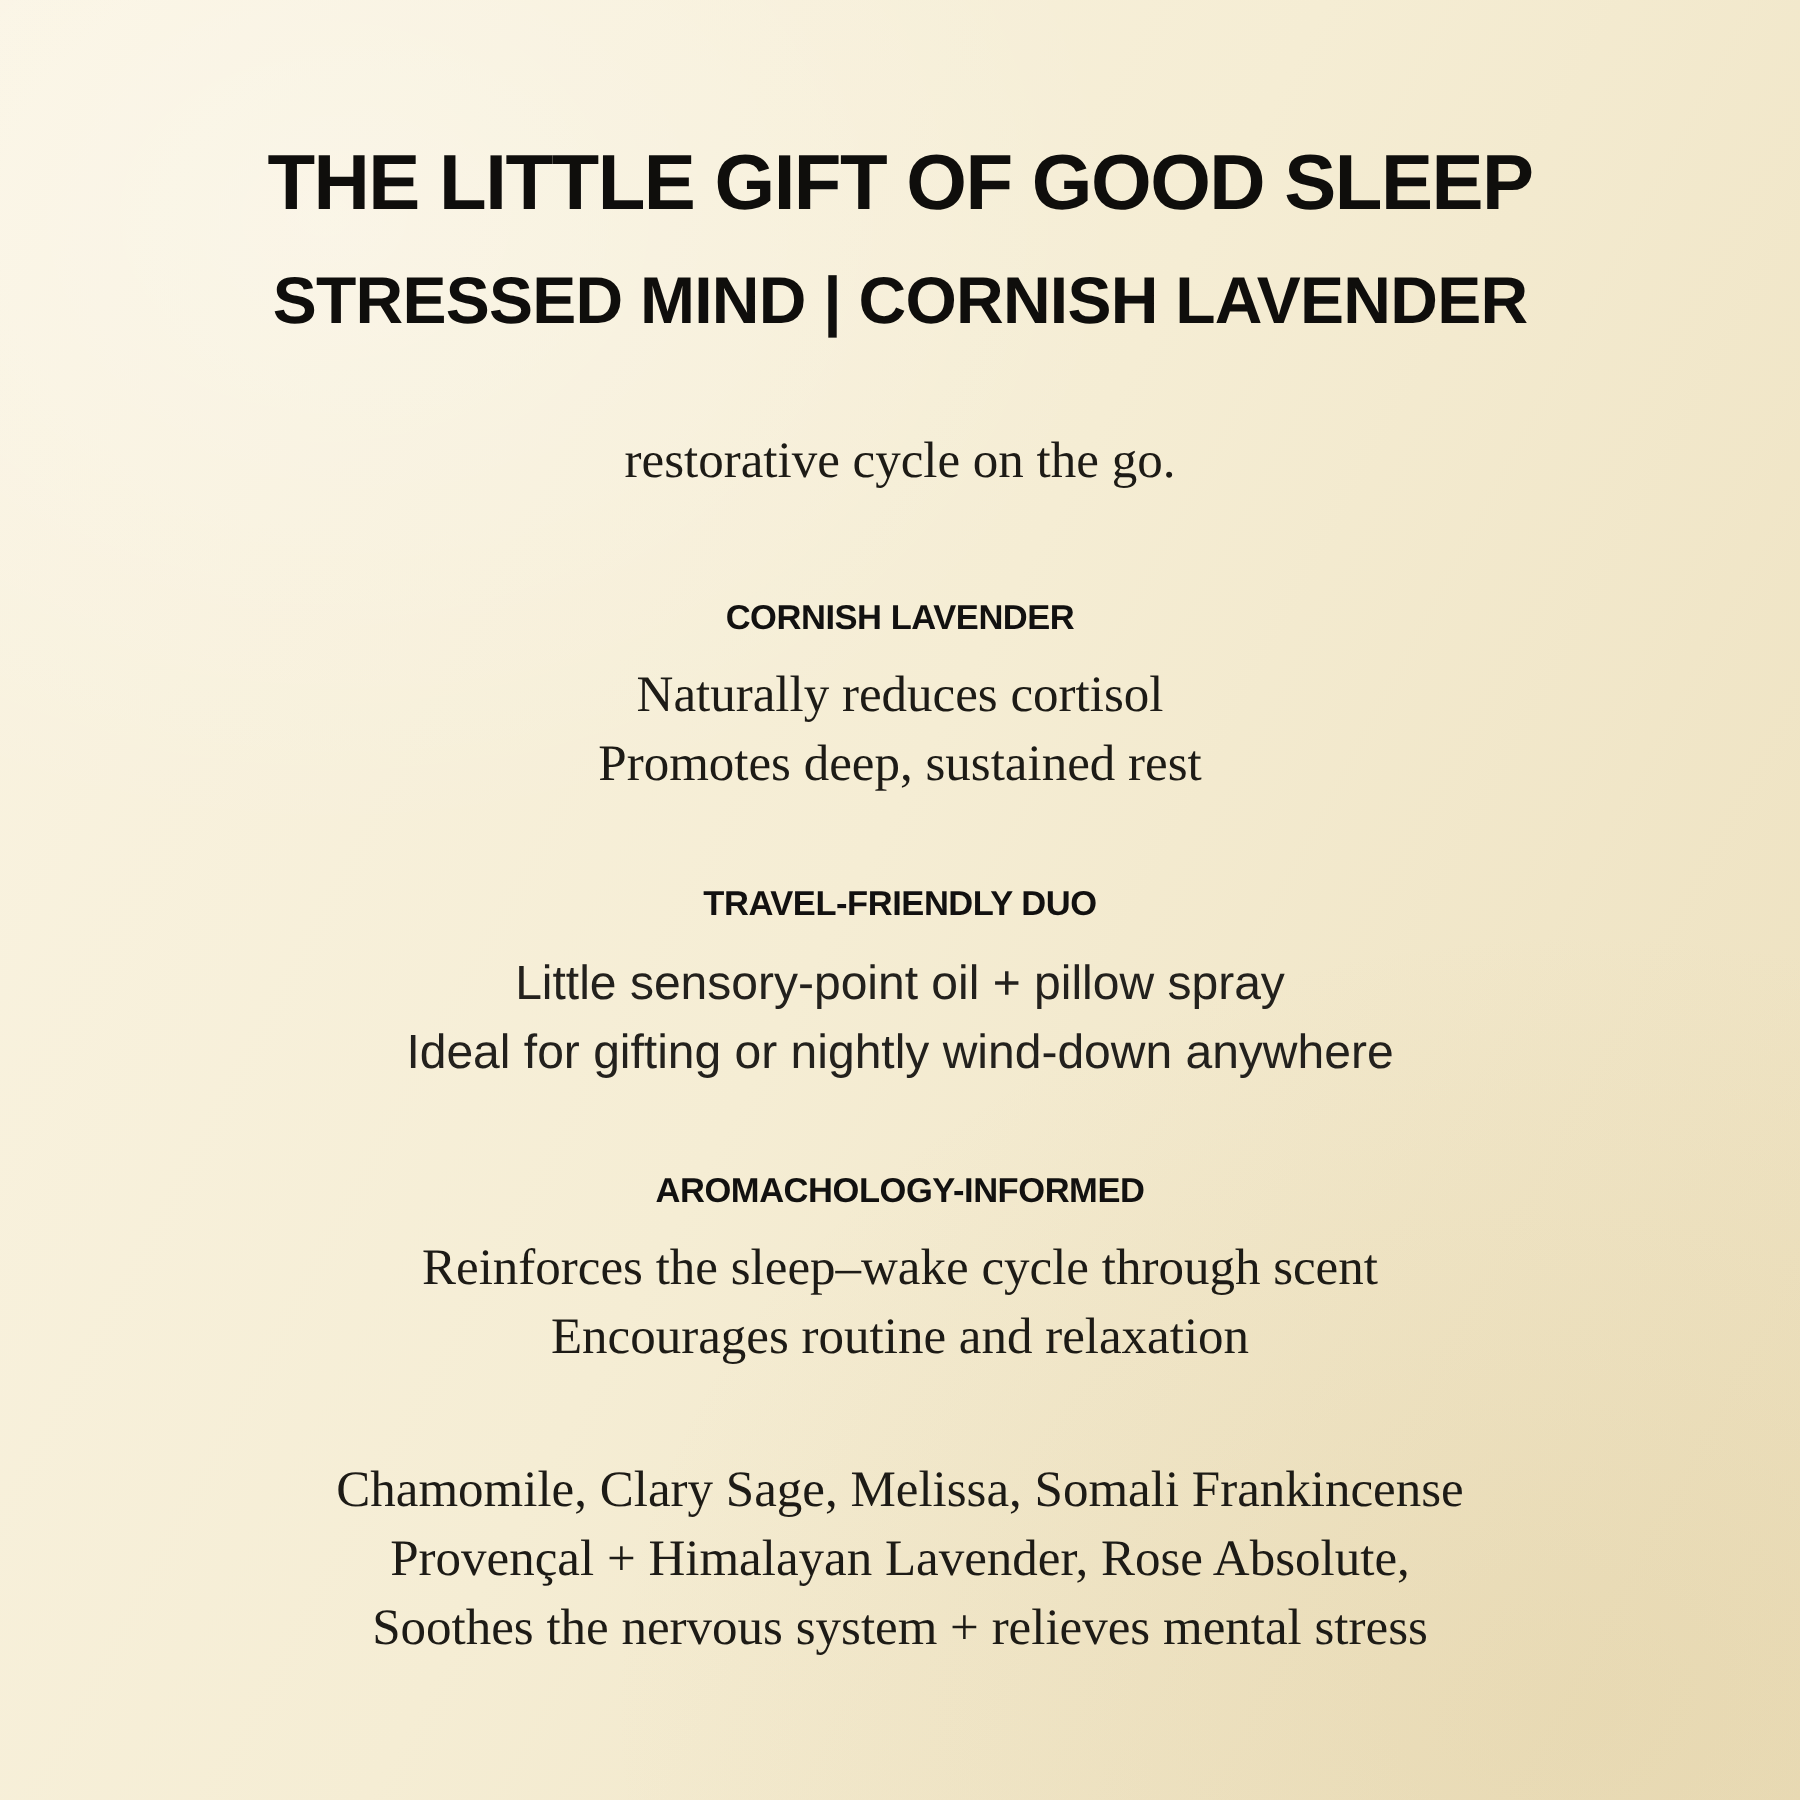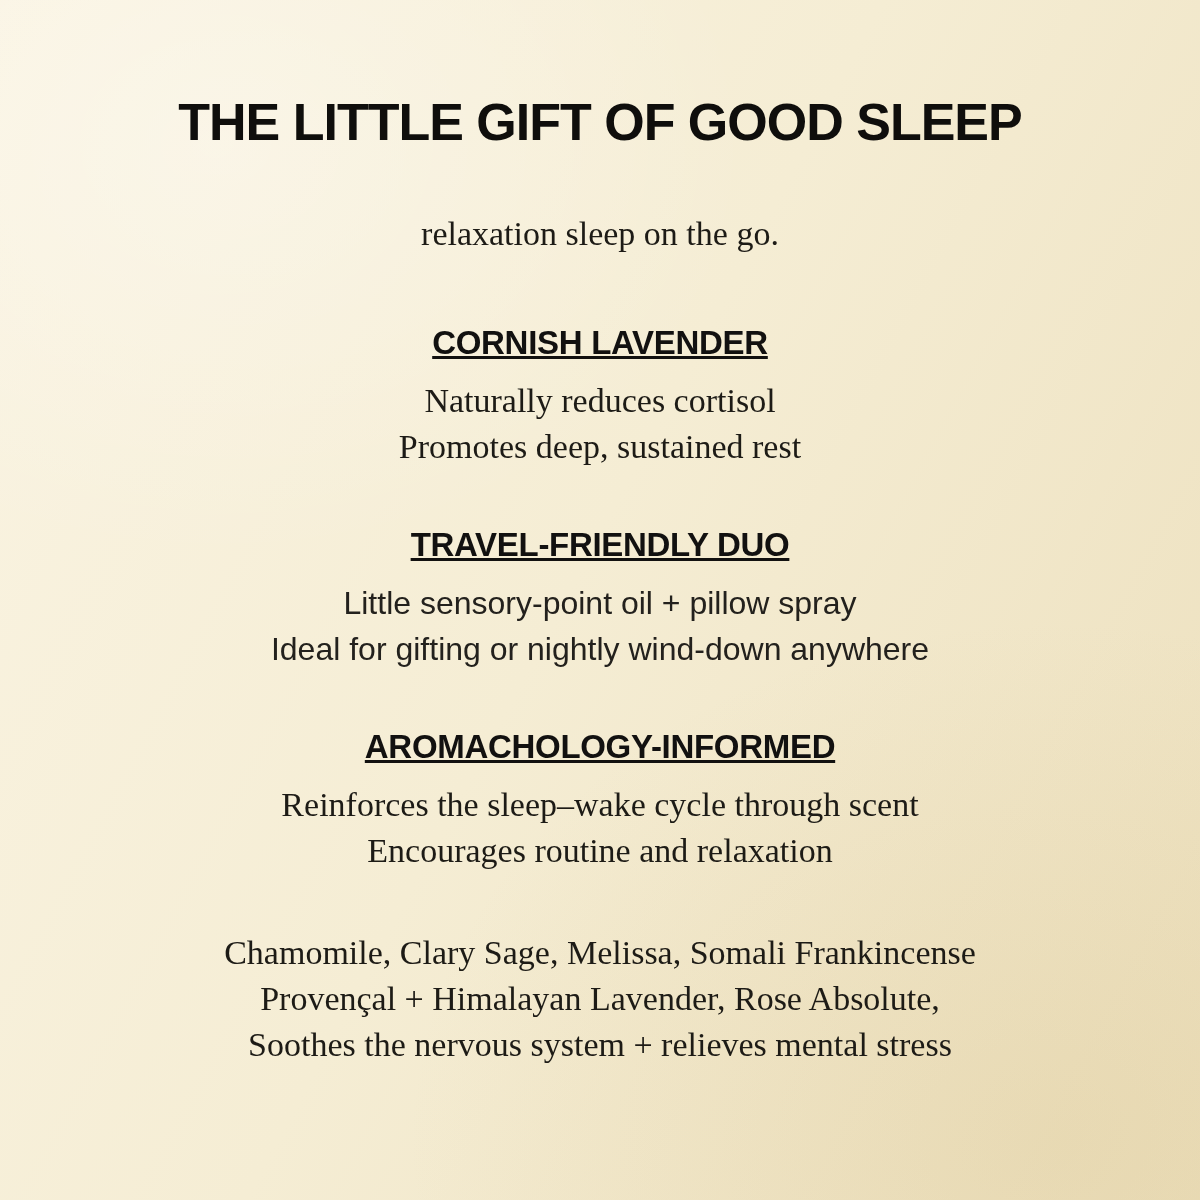--- a/index.html
+++ b/index.html
@@ -44,26 +44,25 @@
     font-size:34px;
     line-height:48px;
   }
   .section{
     margin-top:56px;
   }
   .section:first-of-type{
     margin-top:66px;
   }
   .section-heading{
-    font-size:33px;
+    font-size:23px;
     font-weight:800;
     letter-spacing:-0.3px;
     margin-bottom:16px;
     color:#121110;
-    text-decoration:underline;
   }
   .section-body{
     font-size:33px;
     line-height:46px;
   }
   .body-serif{
     font-family:"Liberation Serif", serif;
     font-size:34px;
   }
   .body-sans{
@@ -73,23 +72,24 @@
     color:#23211d;
   }
   .line{display:block;}
 </style>
 </head>
 <body>
 
 <div class="card">
 
   <h1 class="title">THE LITTLE GIFT OF GOOD SLEEP</h1>
+  <h2 class="subtitle">STRESSED MIND | CORNISH LAVENDER</h2>
 
   <p class="intro">
-    <span class="line">relaxation sleep on the go.</span>
+    <span class="line">restorative cycle on the go.</span>
   </p>
 
   <div class="section">
     <h3 class="section-heading">CORNISH LAVENDER</h3>
     <div class="section-body body-serif">
       <span class="line">Naturally reduces cortisol</span>
       <span class="line">Promotes deep, sustained rest</span>
     </div>
   </div>
 

